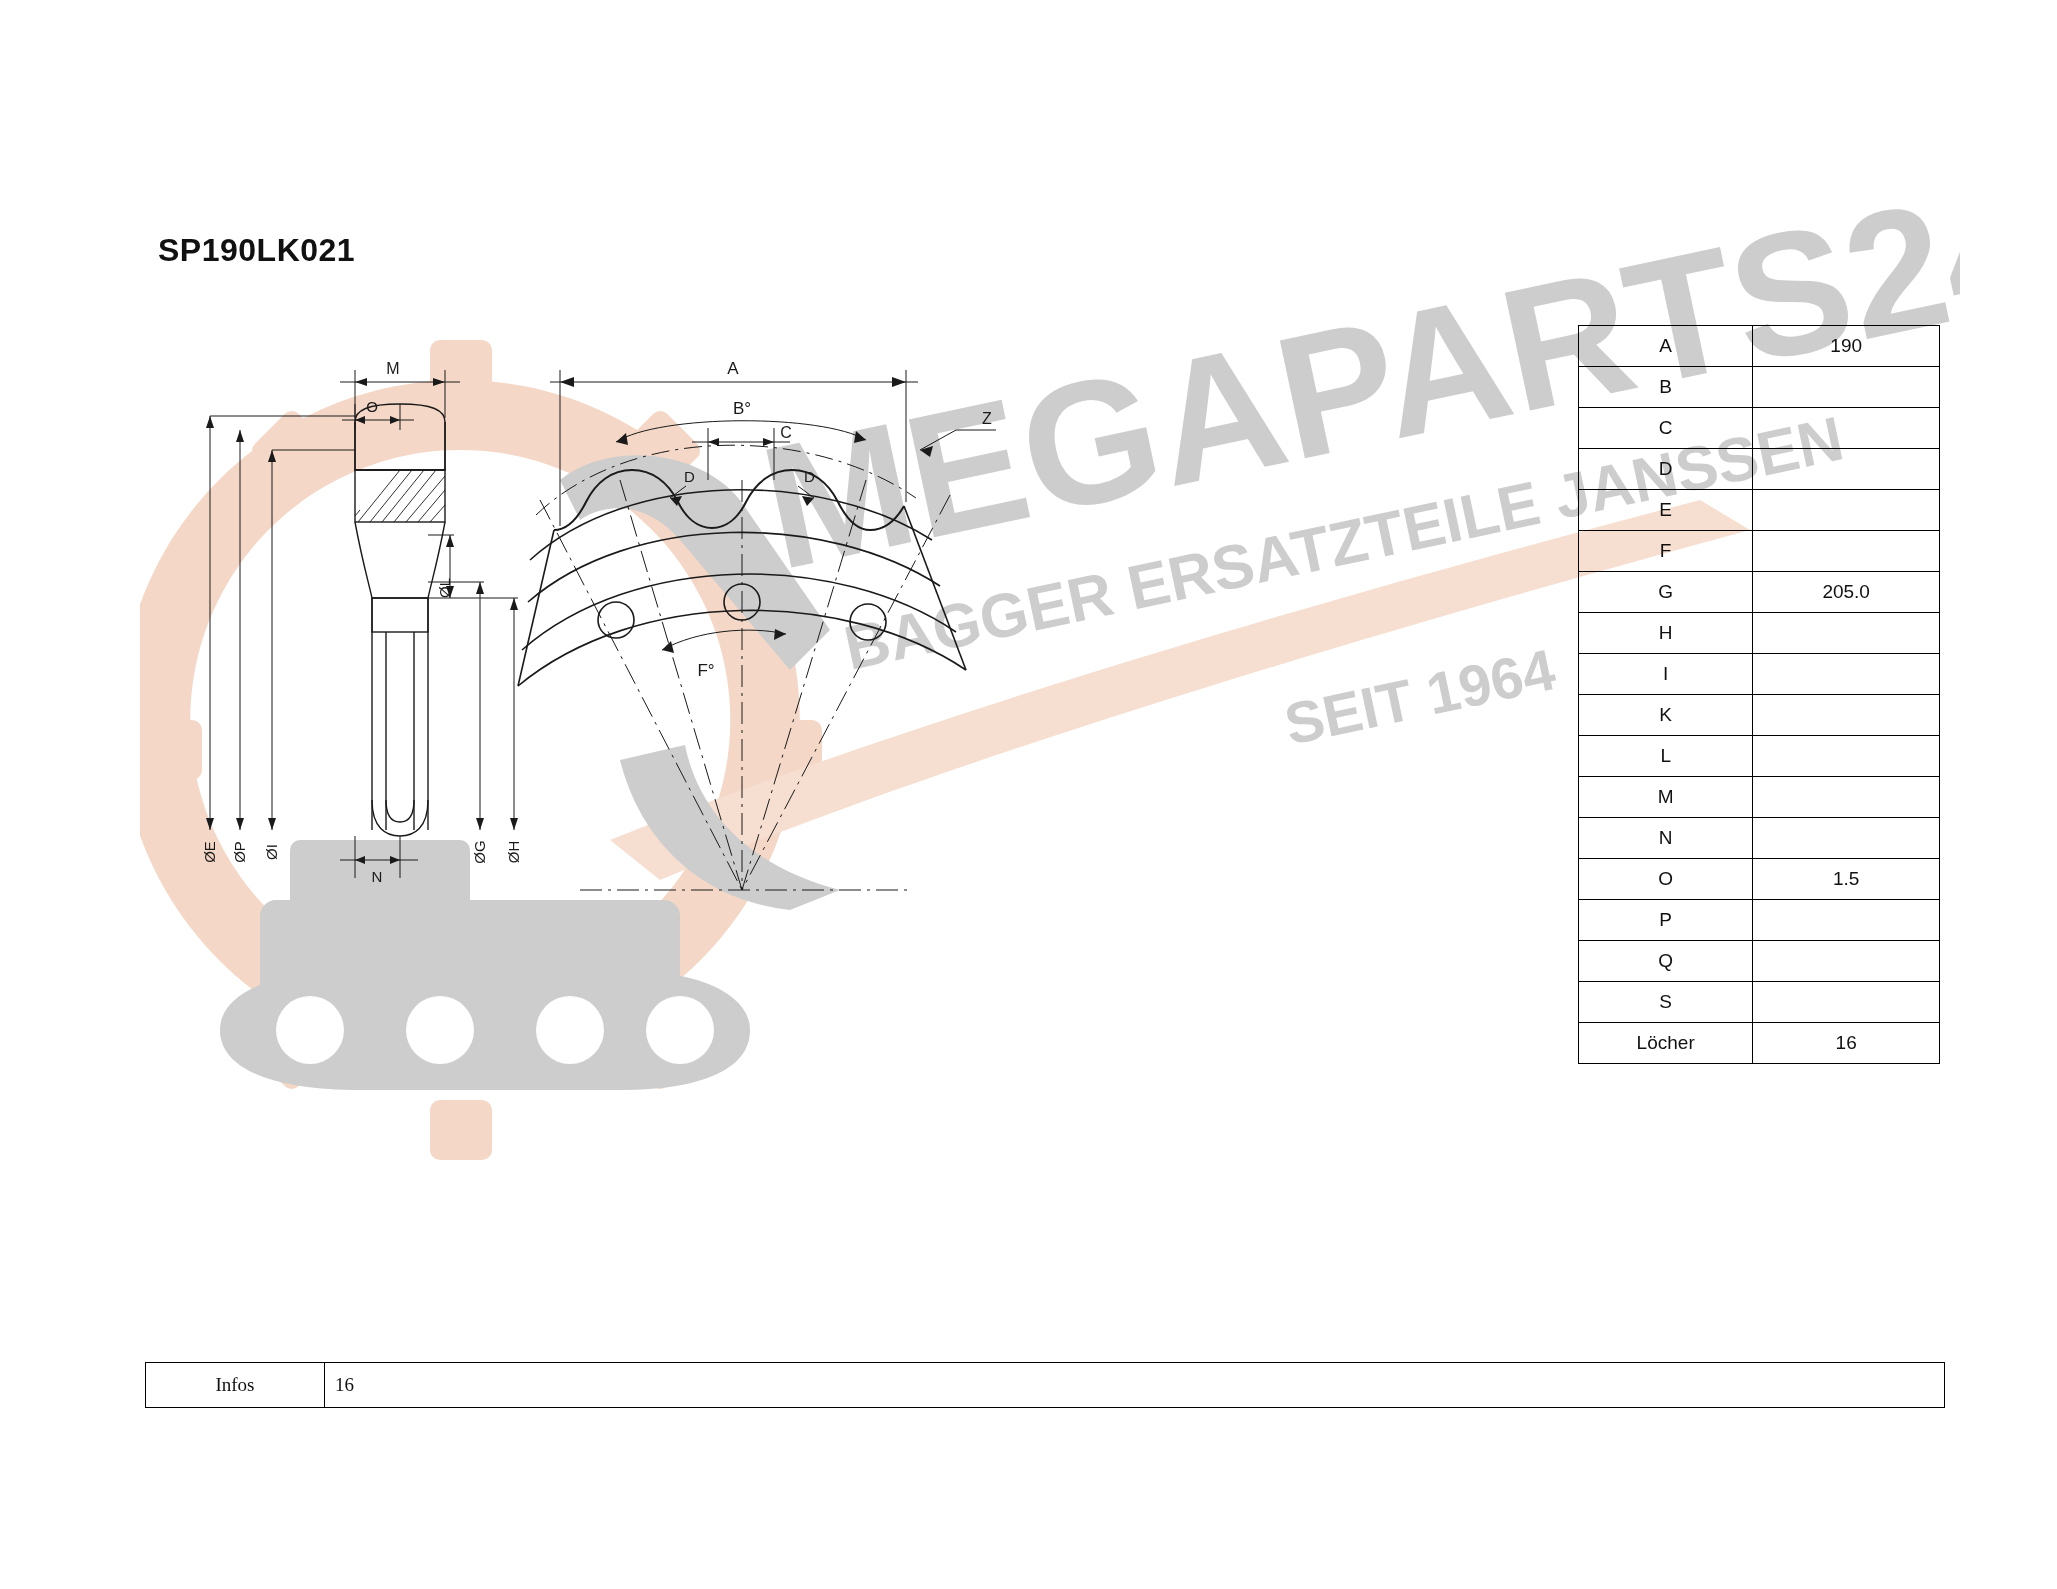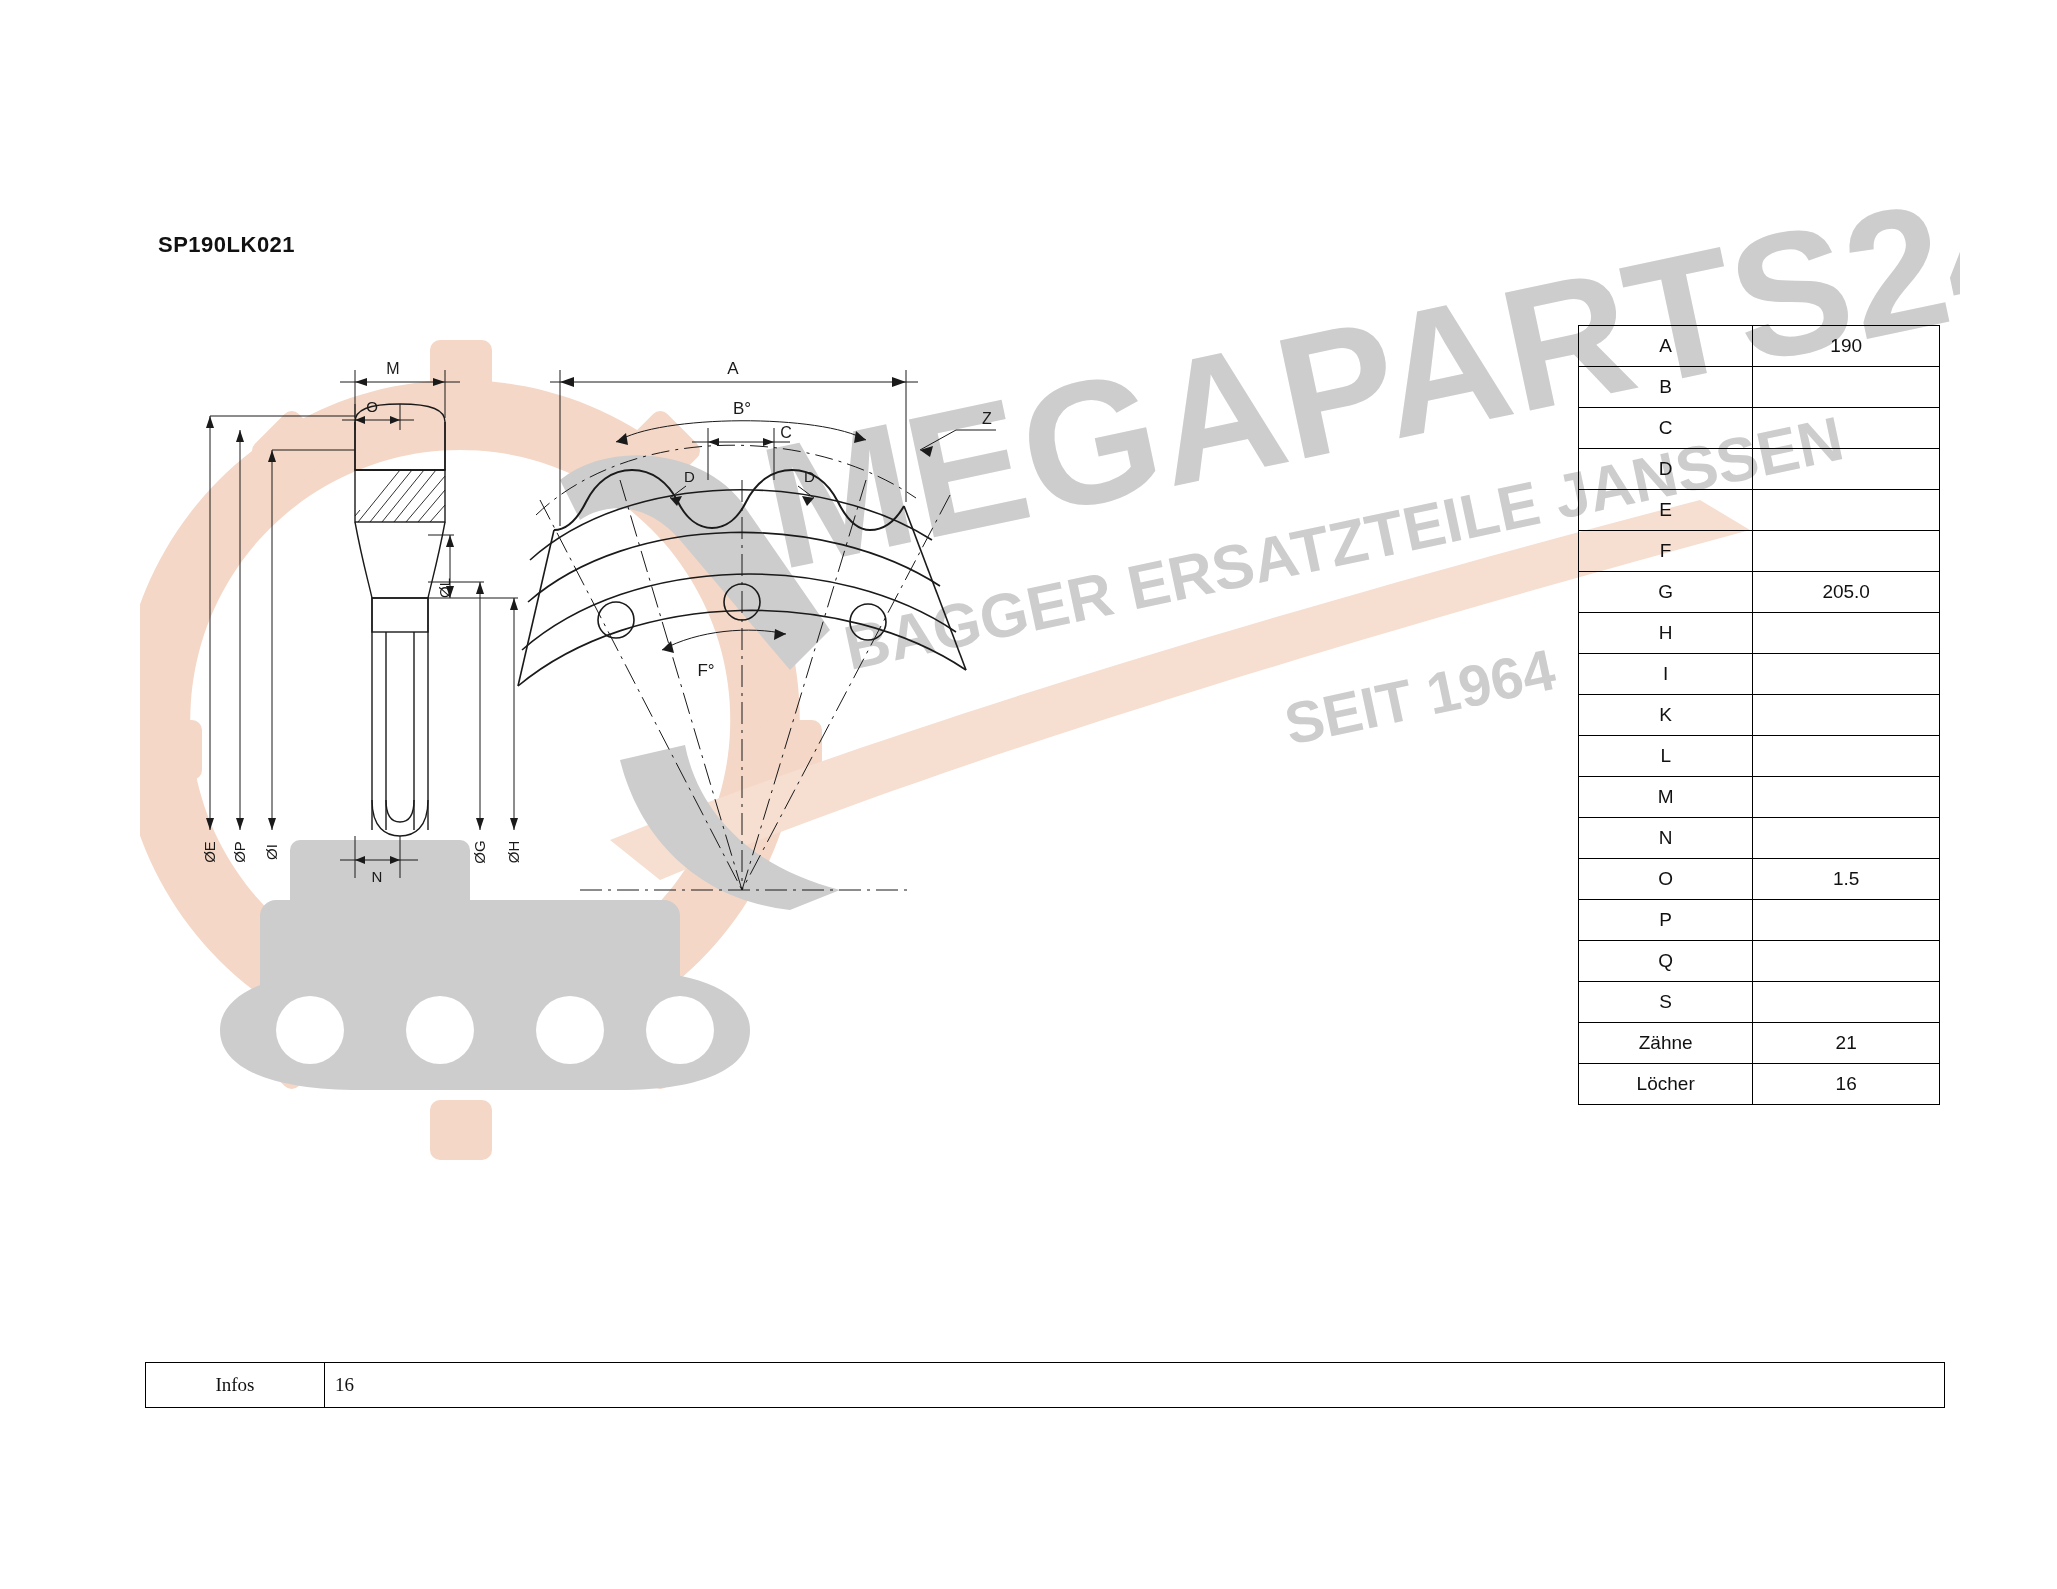--- a/index.html
+++ b/index.html
@@ -13,21 +13,21 @@
     position: relative;
     font-family: "Liberation Sans", sans-serif;
     overflow: hidden;
   }
 
   
   #page-title {
     position: absolute;
     left: 158px;
     top: 232px;
-    font-size: 22px;
+    font-size: 32px;
     font-weight: bold;
     color: #111111;
     letter-spacing: 0.5px;
   }
 
   
   #watermark {
     position: absolute;
     left: 140px;
     top: 200px;
@@ -391,24 +391,20 @@
     </tr>
     <tr>
       <td class="label-col">Q</td>
       <td class="value-col"></td>
     </tr>
     <tr>
       <td class="label-col">S</td>
       <td class="value-col"></td>
     </tr>
     <tr>
-      <td class="label-col">Zähne</td>
-      <td class="value-col">21</td>
-    </tr>
-    <tr>
       <td class="label-col">Löcher</td>
       <td class="value-col">16</td>
     </tr>
   </tbody>
 </table>
 
 <table id="infos-table">
   <tbody>
     <tr>
       <td class="infos-label">Infos</td>

